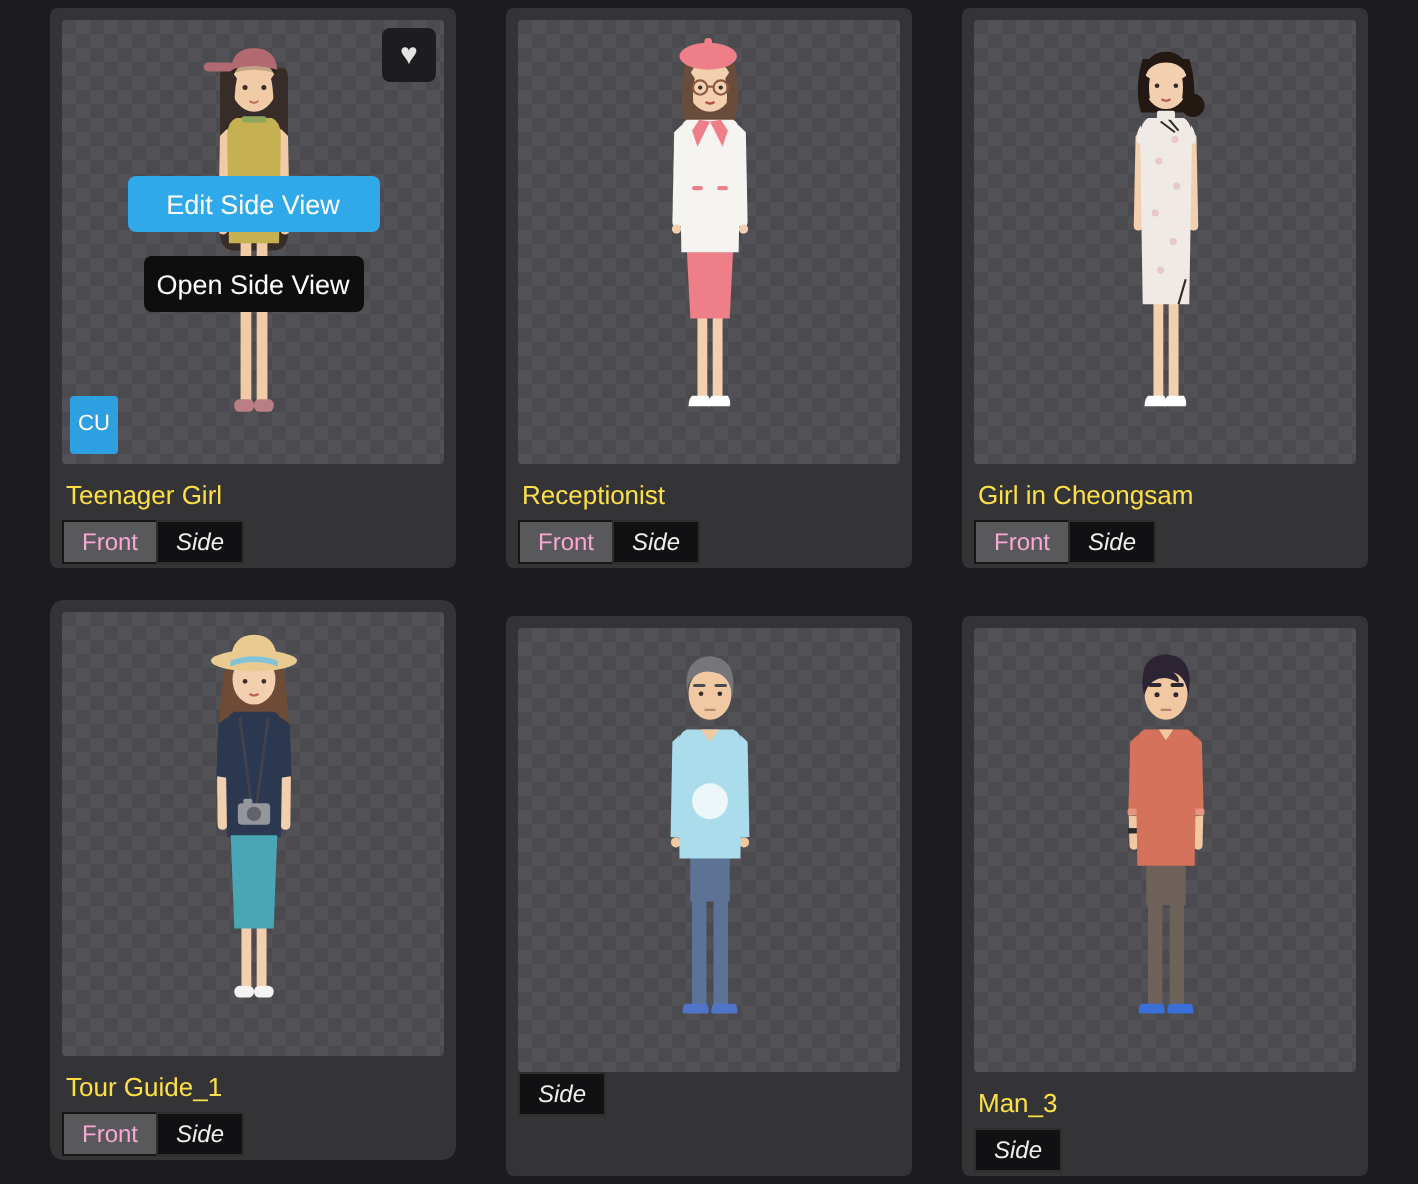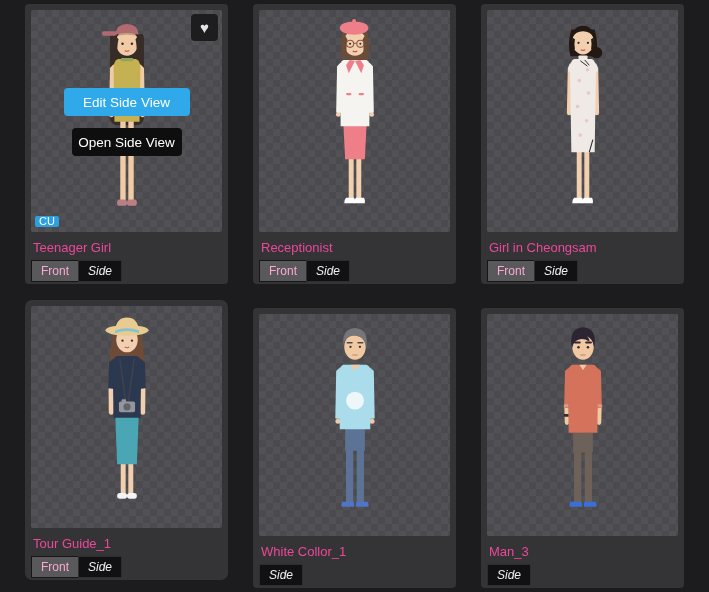--- a/index.html
+++ b/index.html
@@ -20,22 +20,22 @@
   .char { position:absolute; left:50%; bottom:10px; transform:translateX(-50%); height:206px; }
   .fav { position:absolute; top:4px; right:4px; width:27px; height:27px; background:#1d1d1f;
     border-radius:4px; display:flex; align-items:center; justify-content:center;
     color:#e3e3e3; font-size:15px; cursor:pointer; }
   .overlay-btn { position:absolute; left:50%; transform:translateX(-50%); height:28px;
     border-radius:4px; color:#fff; font-size:13.5px; display:flex; align-items:center;
     justify-content:center; cursor:pointer; white-space:nowrap; }
   .overlay-btn.primary { top:78px; width:126px; background:#2fa9e9; }
   .overlay-btn.secondary { top:118px; width:110px; background:#0e0e0e; }
   .cu-badge { position:absolute; left:4px; bottom:5px; background:#2e9fe0; color:#fff;
-    font-size:11px; line-height:1; padding:0 4px; border-radius:2px; }
-  .name { margin:9px 2px 4px; color:#ec4899; font-size:13px; line-height:1.15;
+    font-size:11px; line-height:1; padding:9px 4px; border-radius:2px; }
+  .name { margin:9px 2px 4px; color:#fde047; font-size:13px; line-height:1.15;
     white-space:nowrap; overflow:hidden; }
   .views { display:flex; }
   .vbtn { font-size:12px; line-height:1; padding:4px 9px; cursor:pointer; }
   .vbtn.front { background:#59595b; color:#f9a8d4; border:1px solid #161616; border-right:none; }
   .vbtn.side  { background:#111113; color:#efefef; border:1px solid #2e2e2e;font-style:italic; }
 </style>
 </head>
 <body>
 
 <div class="grid">
@@ -236,21 +236,20 @@
             <rect x="57.5" y="24.5" width="7" height="1.8" rx="0.9"></rect>
           </g>
         <g fill="#35302c">
             <circle cx="50" cy="30" r="1.3"></circle>
             <circle cx="60.5" cy="30" r="1.3"></circle>
           </g>
         <path d="M52,39 h6" stroke="#b98a74" stroke-width="1.2" fill="none"></path>
         <path fill="var(--hair)" d="M42,26 q-1,-16 13,-17 q14,1 13,17 l-0.5,6 q-1,-10 -7,-13 q-10,-4 -16,3 q-2.5,3 -2,10 z"></path>
       </svg>
     </div>
-    <div class="name">White Collor_1</div>
     <div class="views">
       <div class="vbtn side">Side</div>
     </div>
   </div>
 
   <div class="card" style="--skin: #f0c9a2; --hair: #2c2433; --top: #d4725c; --bottom: #6e6159; --accent: #e59680; --shoe: #3a6fd8;">
     <div class="thumb">
       <svg class="char" viewBox="0 0 110 230">
         <g fill="var(--top)">
           <path d="M39,53 l-4,4 -1,38 7,0.8 z"></path>

